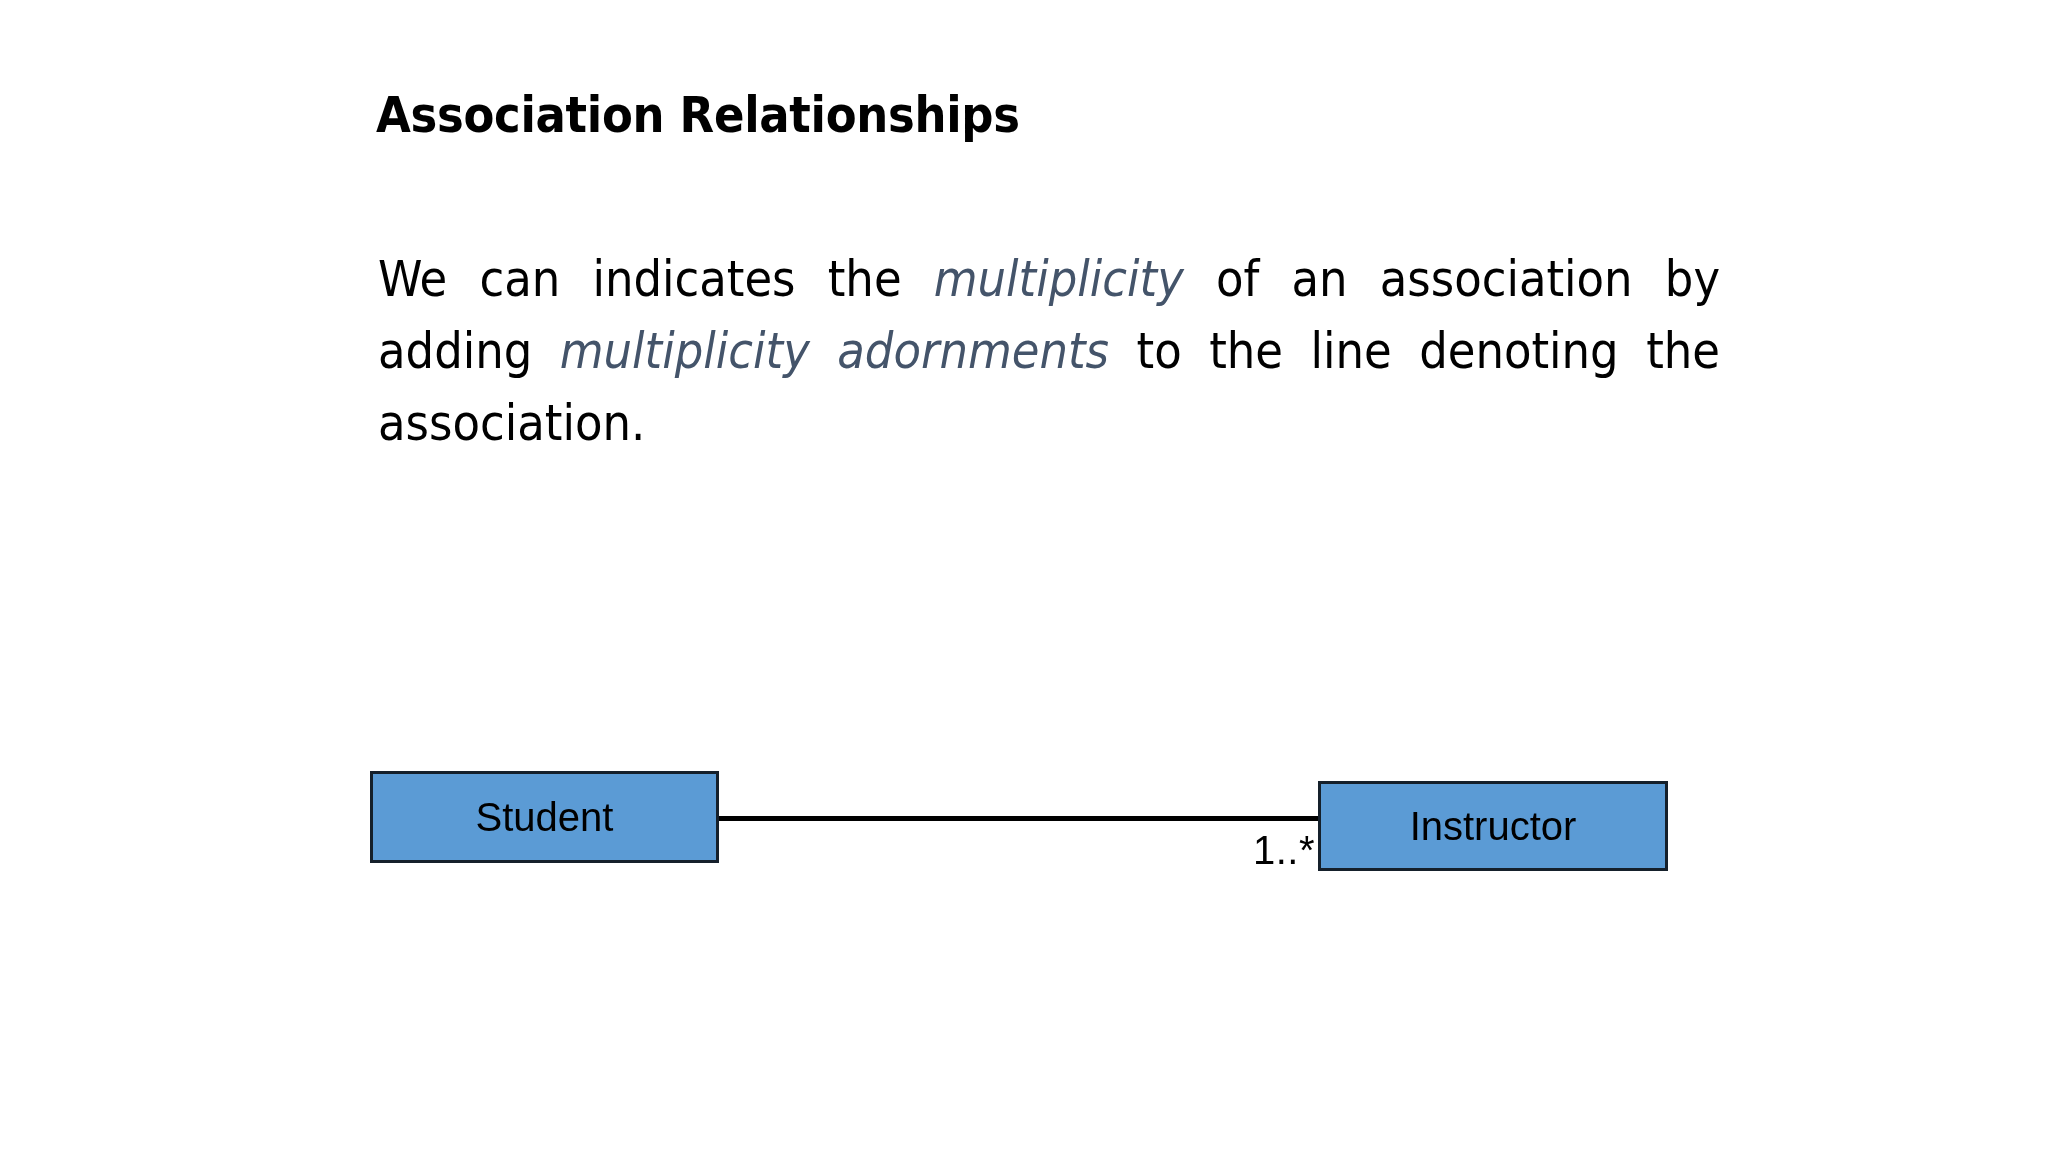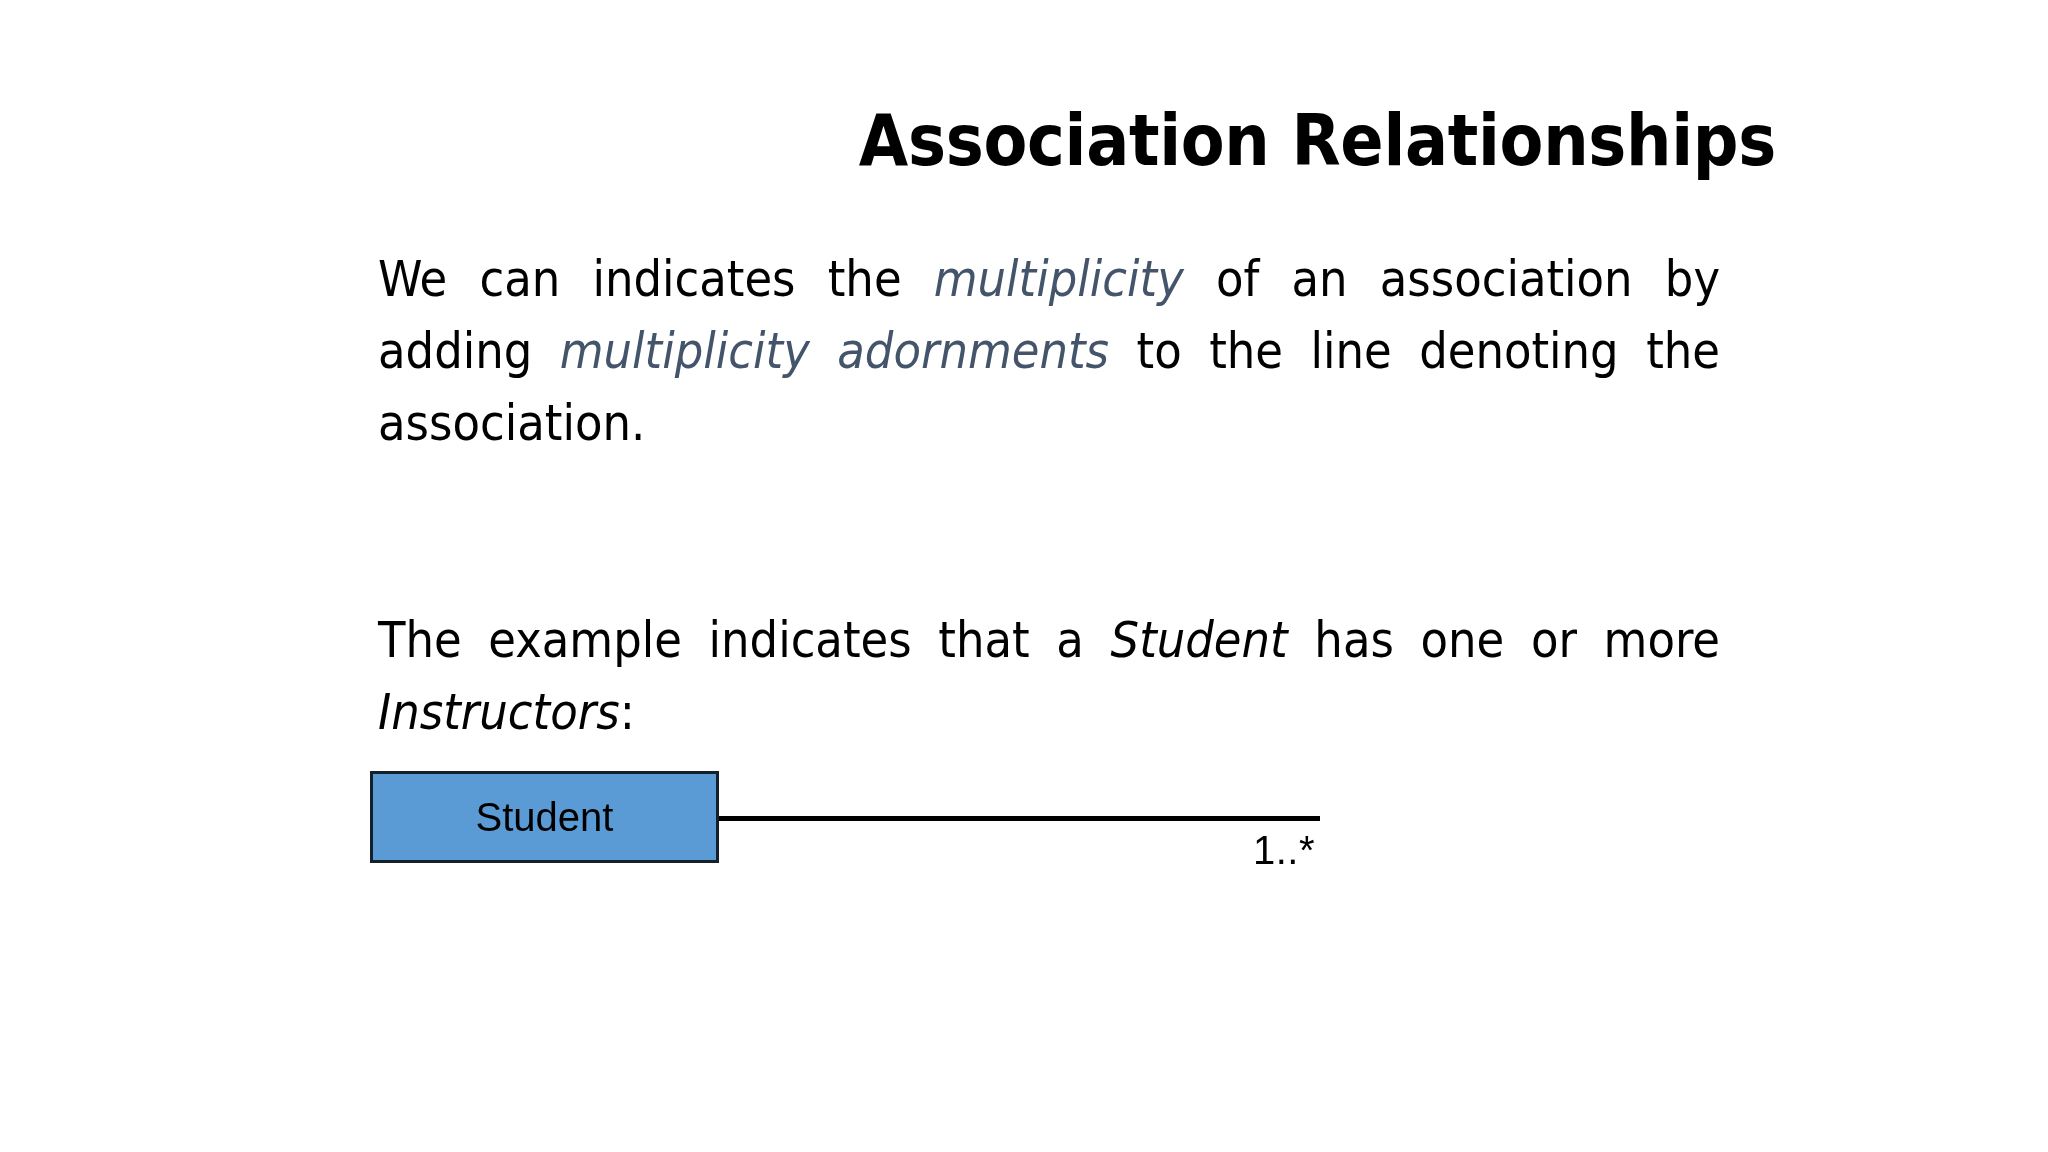--- a/index.html
+++ b/index.html
@@ -18,28 +18,27 @@
     -webkit-font-smoothing: antialiased;
   }
 
   
   #slide-title {
     position: absolute;
     left: 376px;
     top: 52px;
     width: 1400px;
     font-family: "DejaVu Sans Condensed", "Liberation Sans Narrow", "Liberation Sans", sans-serif;
-    font-size: 71px;
+    font-size: 50px;
     font-weight: 700;
     font-stretch: condensed;
     line-height: 1.16;
     color: #000000;
     letter-spacing: -0.3px;
     white-space: nowrap;
-    text-align: right;
   }
 
   
   #body-block {
     position: absolute;
     left: 378px;
     top: 243px;
     width: 1342px;
     font-family: "DejaVu Sans Condensed", "Liberation Sans Narrow", "Liberation Sans", sans-serif;
     font-size: 50px;
@@ -148,30 +147,32 @@
 <div id="slide">
 
   <h1 id="slide-title">Association Relationships</h1>
 
   <div id="body-block">
 
     <p class="para justify-all"><span>We can indicates the </span><span class="em-blue">multiplicity</span><span> of an association by adding </span><span class="em-blue">multiplicity adornments</span><span> to the line denoting the association.</span></p>
 
     <div class="para-gap"></div>
 
-    <p class="para"><span>The example indicates that a </span><span class="em-black">Student</span><span> has one or more </span><span class="em-black">Instructors</span><span>:</span></p>
 
   </div>
 
   <div id="uml-diagram">
 
     <div id="uml-association-line"></div>
 
     <div class="uml-box" id="uml-box-student">
       <span>Student</span>
     </div>
 
+    <div class="uml-box" id="uml-box-instructor">
+      <span>Instructor</span>
+    </div>
 
     <div id="uml-multiplicity-label">1..*</div>
 
   </div>
 
 </div>
 
 </body></html>

